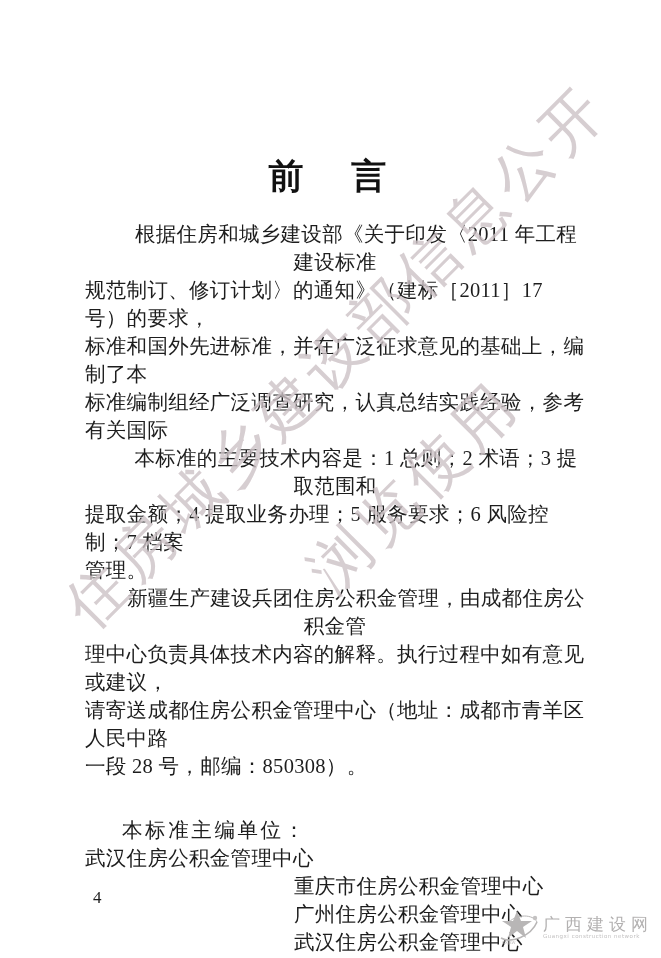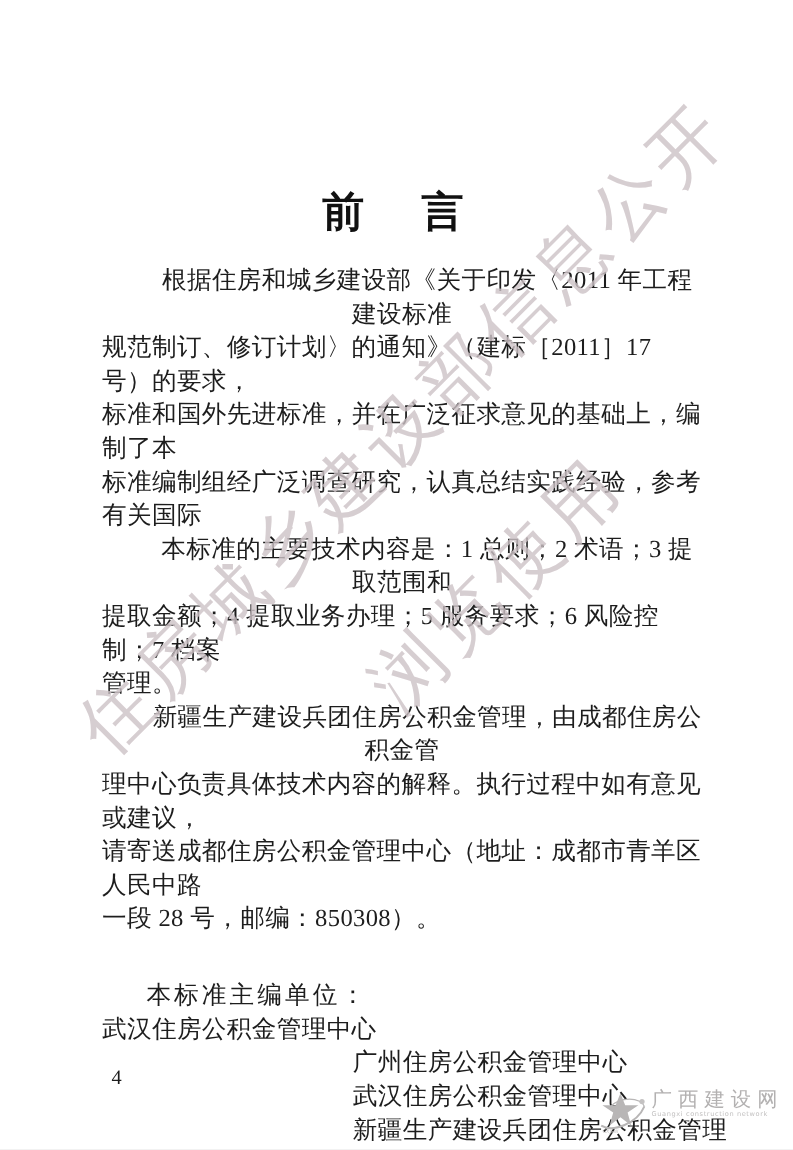--- a/index.html
+++ b/index.html
@@ -48,21 +48,21 @@
   .ed-label{flex:0 0 172px;margin-left:37px;letter-spacing:2.6px;white-space:nowrap;margin-top:36px;}
   .ed-value{flex:1;white-space:nowrap;}
   .ed-cont{margin-left:209px;white-space:nowrap;}
   
   .page-number{
     position:absolute;left:93px;top:888px;
     font-size:17px;z-index:2;
   }
   .footer-logo{
     position:absolute;right:8px;bottom:12px;
-    display:flex;align-items:flex-start;
+    display:flex;align-items:center;
     z-index:2;
   }
   .logo-mark{width:44px;height:38px;flex:0 0 auto;}
   .logo-textwrap{display:flex;flex-direction:column;margin-left:2px;}
   .logo-name{
     font-family:"DejaVu Sans","Liberation Sans",sans-serif;
     font-size:17px;letter-spacing:5px;color:#b3b1b1;line-height:18px;
   }
   .logo-tagline{
     font-family:"DejaVu Sans","Liberation Sans",sans-serif;
@@ -101,20 +101,21 @@
       <span class="line">一段 28 号，邮编：850308）。</span>
     </p>
 
     <div class="ed-row">
       <span class="ed-label">本标准主编单位：</span>
     </div>
 
     <div class="ed-row">
       <span class="ed-value">武汉住房公积金管理中心</span>
     </div>
+    <div class="ed-cont">重庆市住房公积金管理中心</div>
     <div class="ed-cont">广州住房公积金管理中心</div>
     <div class="ed-cont">武汉住房公积金管理中心</div>
     <div class="ed-cont">新疆生产建设兵团住房公积金管理</div>
 
   </div>
 
   <div class="page-number">4</div>
 
   <div class="footer-logo">
     <span class="logo-mark">

